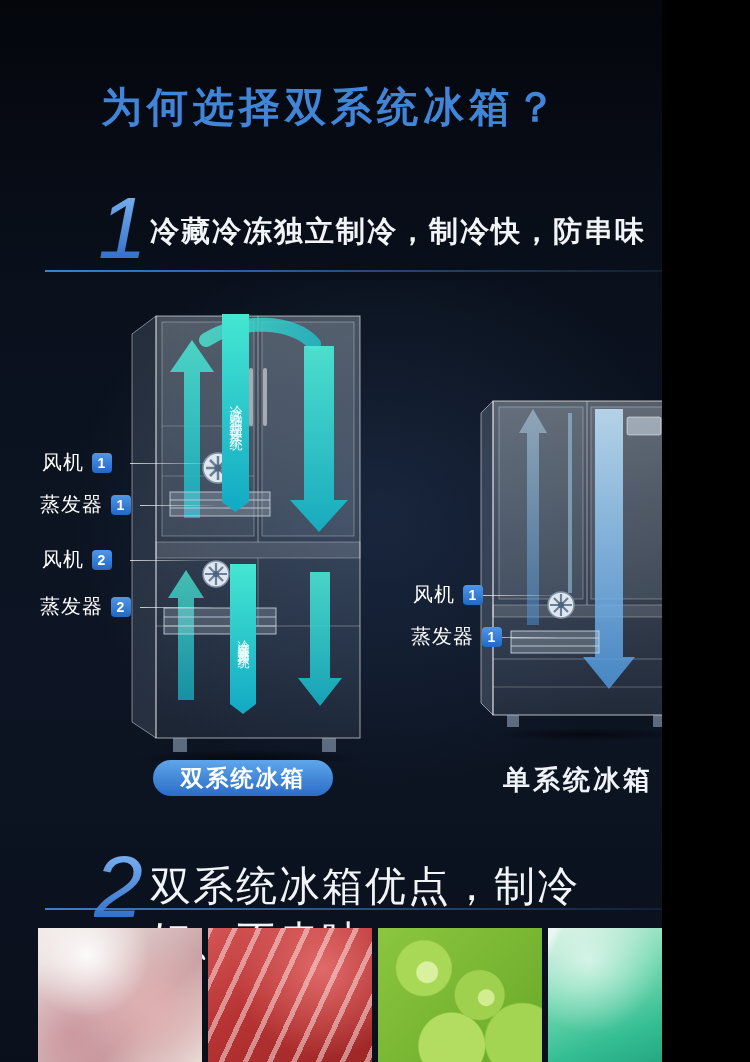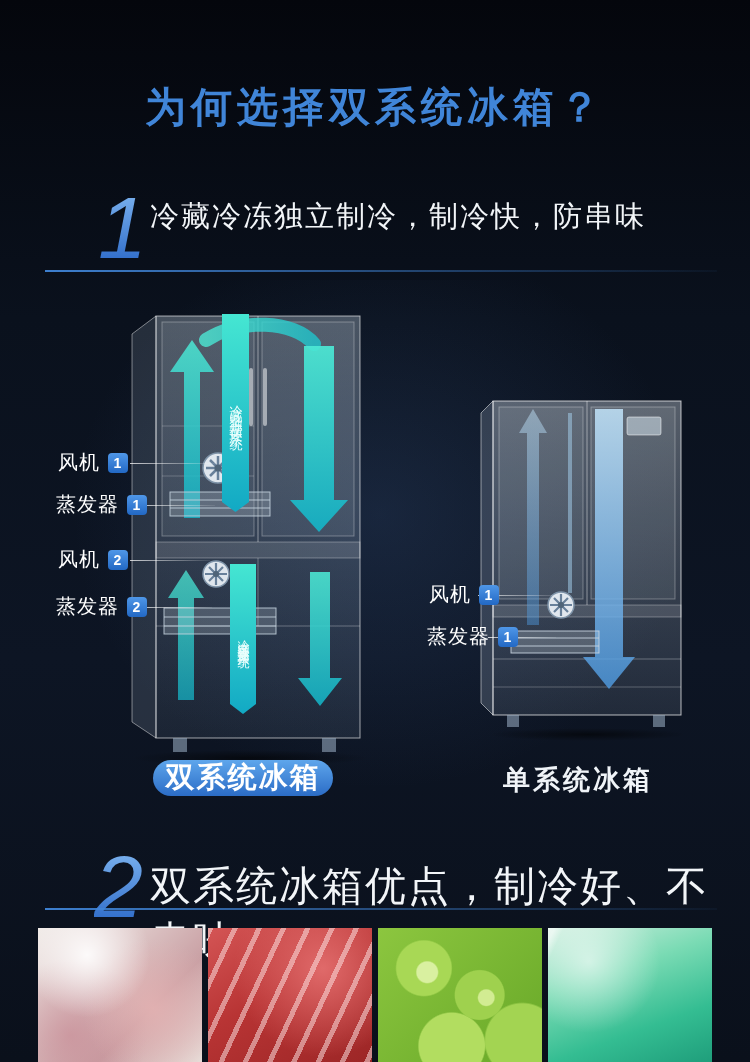--- a/index.html
+++ b/index.html
@@ -1,33 +1,33 @@
 <!DOCTYPE html>
 <html><head>
 <meta charset="utf-8">
 <style>
   * { margin:0; padding:0; box-sizing:border-box; }
   html,body { background:#000; }
   body { font-family:"Liberation Sans","DejaVu Sans",sans-serif; }
 
-  .page { position:relative; width:750px; height:1062px; overflow:hidden;
+  .page { position:relative; width:662px; height:1062px; overflow:hidden;
           background:linear-gradient(180deg,#04060c 0%,#0a111d 30%,#0d1524 62%,#0a101b 100%); }
   .glow { position:absolute; left:60px; top:280px; width:640px; height:520px; pointer-events:none;
           background:radial-gradient(ellipse at 50% 45%, rgba(70,105,160,0.22), rgba(0,0,0,0) 68%); }
 
   .title { position:absolute; top:80px; left:0; width:100%; text-align:center;
            font-size:41px; font-weight:700; letter-spacing:5px; color:#4085d8; }
 
   .sec-num { position:absolute; font-size:88px; font-weight:400; line-height:1; font-style:italic;
              background:linear-gradient(180deg,#83b9f2 0%,#2f6cc9 90%);
              -webkit-background-clip:text; background-clip:text; color:transparent; }
   #num1 { left:98px; top:184px; }
   #num2 { left:94px; top:843px; }
 
-  .h1 { position:absolute; left:150px; top:197px; font-size:29px; font-weight:400; color:#f2f5f8; letter-spacing:2px; }
+  .h1 { position:absolute; left:150px; top:212px; font-size:29px; font-weight:700; color:#f2f5f8; letter-spacing:2px; }
   .sub1 { position:absolute; left:152px; top:243px; font-size:19px; color:#c9d2dd; letter-spacing:1px; }
   .h2 { position:absolute; left:150px; top:859px; font-size:41px; font-weight:500; color:#f2f5f8; letter-spacing:2px; }
 
   .divider { position:absolute; height:2px;
              background:linear-gradient(90deg, rgba(64,133,216,0.95) 0%, rgba(64,133,216,0.45) 55%, rgba(64,133,216,0.05) 100%); }
   #div1 { left:45px; top:270px; width:672px; }
   #div2 { left:45px; top:908px; width:672px; }
 
   .fridge { position:absolute; }
   .fridge.dual { left:118px; top:306px; width:260px; height:460px; }
@@ -35,33 +35,33 @@
 
   .ribbon { position:absolute; writing-mode:vertical-rl; text-orientation:upright;
             display:flex; align-items:center; justify-content:center;
             color:#eafffd; font-weight:500;
             background:linear-gradient(180deg,#45e6d2,#12a9c4);
             clip-path:polygon(0 0,100% 0,100% calc(100% - 10px),50% 100%,0 calc(100% - 10px)); }
   .ribbon-top { left:104px; top:8px; width:27px; height:198px; font-size:13px; letter-spacing:4px; }
   .ribbon-bottom { left:112px; top:258px; width:26px; height:150px; font-size:12px; letter-spacing:2px; }
 
   .callout { position:absolute; display:flex; align-items:center; gap:8px;
-             color:#fff; font-size:20px; letter-spacing:1px; white-space:nowrap;margin-left:16px; }
+             color:#fff; font-size:20px; letter-spacing:1px; white-space:nowrap; }
   .badge { display:inline-flex; align-items:center; justify-content:center;
            width:20px; height:20px; border-radius:4px; flex:0 0 auto;
            background:linear-gradient(180deg,#4f97e8,#2268c4);
            color:#fff; font-size:14px; font-weight:700; }
   .leader { position:absolute; height:1px;
             background:linear-gradient(90deg, rgba(255,255,255,0.75), rgba(255,255,255,0.08)); }
 
   .shadow { position:absolute; background:radial-gradient(ellipse, rgba(0,0,0,0.55), rgba(0,0,0,0) 70%); }
 
   .caption-pill { position:absolute; left:153px; top:760px; width:180px; height:36px; border-radius:18px;
                   background:linear-gradient(180deg,#5ea6ec,#2b6cc6);
-                  color:#fff; font-size:29px; font-weight:600; letter-spacing:2px;
+                  color:#fff; font-size:23px; font-weight:600; letter-spacing:2px;
                   display:flex; align-items:center; justify-content:center; }
   .caption-plain { position:absolute; left:480px; top:762px; width:196px; text-align:center;
                    color:#f0f4f8; font-size:27px; letter-spacing:3px;font-weight:bold; }
 
   .gallery { position:absolute; left:38px; top:928px; width:674px; height:134px; display:flex; gap:6px; }
   .tile { flex:1; }
   .tile-fish {
     background:
       radial-gradient(circle at 30% 20%, rgba(255,255,255,0.9), rgba(255,255,255,0) 40%),
       radial-gradient(circle at 70% 60%, rgba(230,180,180,0.8), rgba(230,180,180,0) 50%),

